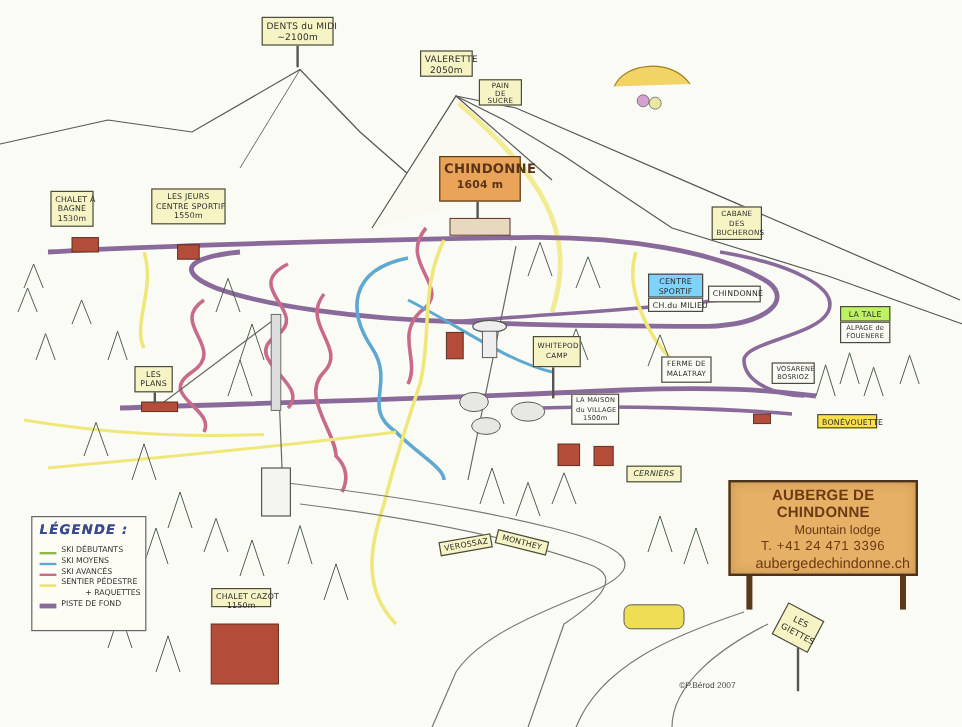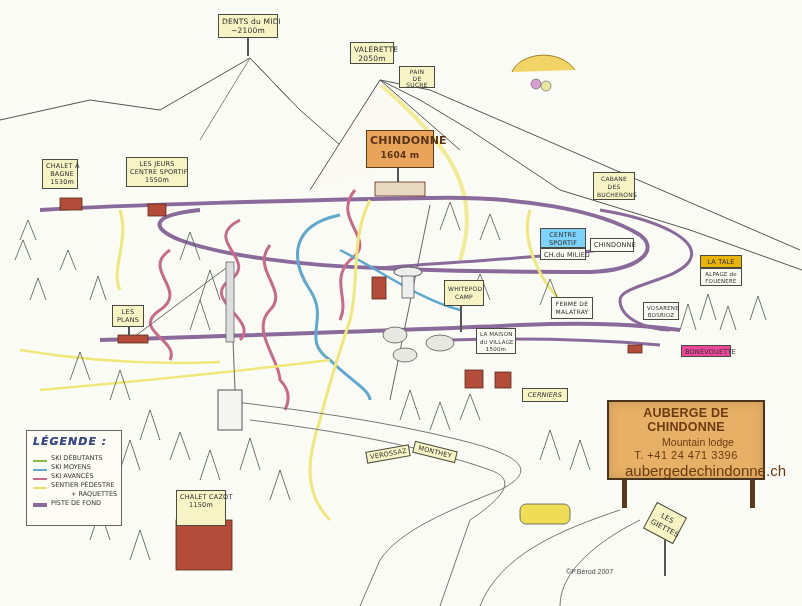--- a/index.html
+++ b/index.html
@@ -12,21 +12,21 @@
   .post{position:absolute;width:2px;background:#555;}
   .legend{position:absolute;left:26px;top:430px;width:96px;height:96px;background:#fdfdf6;border:1.2px solid #666;padding:4px 6px;box-sizing:border-box;}
   .legend .title{font-size:11px;font-weight:bold;color:#3b4a8a;letter-spacing:1px;margin-bottom:5px;text-shadow:0 0 0 #3b4a8a;font-style:italic;}
   .legend .row{display:flex;align-items:flex-end;font-size:6.5px;color:#333;height:9px;white-space:nowrap;}
   .legend .sw{width:14px;height:2.5px;margin-right:4px;flex:0 0 14px;}
   .legend .indent{padding-left:38px;}
   .auberge{position:absolute;left:607px;top:400px;width:158px;height:80px;background:#e6b066;border:2px solid #4a3420;box-sizing:border-box;text-align:center;color:#6b3a12;font-family:"Liberation Sans",sans-serif;box-shadow:inset 0 0 10px rgba(120,70,20,0.25);}
   .auberge .name{font-size:12.5px;font-weight:bold;margin-top:4px;letter-spacing:0.2px;}
   .auberge .sub{font-size:10.5px;margin-top:2px;padding-left:24px;}
   .auberge .tel{font-size:11px;margin-top:1px;letter-spacing:0.5px;}
-  .auberge .web{font-size:15px;margin-top:1px;padding-left:16px;}
+  .auberge .web{font-size:12px;margin-top:1px;padding-left:16px;}
   .copyright{position:absolute;left:566px;top:568px;font-size:7px;color:#444;font-family:"Liberation Sans",sans-serif;}
 </style>
 </head>
 <body>
 
 <div class="map">
 
   <svg class="bg" width="802" height="606" viewBox="0 0 802 606">
 
     <path d="M0,120 L90,100 L160,110 L250,58 L300,110 L340,145 L380,80 L420,100 L470,130 L560,190 L690,230 L802,270" fill="none" stroke="#555" stroke-width="1"></path>
@@ -122,21 +122,21 @@
     <span class="l">DE</span>
     <span class="l">SUCRE</span>
   </div>
 
   <div class="post" style="left:397px;top:168px;height:14px;"></div>
   <div class="sign wood" style="left:366px;top:130px;width:68px;height:38px;font-size:11px;line-height:14px;padding-top:3px;">
     <span class="l">CHINDONNE</span>
     <span class="l" style="font-size:9px;">1604 m</span>
   </div>
 
-  <div class="sign" style="left:42px;top:159px;width:36px;height:30px;font-size:6.5px;line-height:8px;text-align:right;">
+  <div class="sign" style="left:42px;top:159px;width:36px;height:30px;font-size:6.5px;line-height:8px;">
     <span class="l">CHALET À</span>
     <span class="l">BAGNE</span>
     <span class="l">1530m</span>
   </div>
 
   <div class="sign" style="left:126px;top:157px;width:62px;height:30px;font-size:6.5px;line-height:8px;">
     <span class="l">LES JEURS</span>
     <span class="l">CENTRE SPORTIF</span>
     <span class="l">1550m</span>
   </div>
@@ -151,34 +151,34 @@
     <span class="l">CENTRE</span>
     <span class="l">SPORTIF</span>
   </div>
   <div class="sign" style="left:540px;top:248px;width:46px;height:12px;font-size:6.5px;line-height:8px;background:#fbfbf5;text-align:right;">
     <span class="l">CH.du MILIEU</span>
   </div>
   <div class="sign" style="left:590px;top:238px;width:44px;height:14px;font-size:6.5px;line-height:9px;background:#fbfbf5;">
     <span class="l">CHINDONNE</span>
   </div>
 
-  <div class="sign" style="left:700px;top:255px;width:42px;height:13px;font-size:6.5px;line-height:8px;background:#eab308;">
+  <div class="sign" style="left:700px;top:255px;width:42px;height:13px;font-size:6.5px;line-height:8px;background:#bef264;">
     <span class="l">LA TALE</span>
   </div>
   <div class="sign" style="left:700px;top:268px;width:42px;height:18px;font-size:5.5px;line-height:7px;background:#fbfbf5;">
     <span class="l">ALPAGE de</span>
     <span class="l">FOUENERE</span>
   </div>
 
   <div class="sign" style="left:643px;top:302px;width:36px;height:18px;font-size:5.5px;line-height:7px;background:#fbfbf5;">
     <span class="l">VOSARENE</span>
     <span class="l">BOSRIOZ</span>
   </div>
 
-  <div class="sign" style="left:681px;top:345px;width:50px;height:12px;font-size:6.5px;line-height:8px;background:#ec4899;">
+  <div class="sign" style="left:681px;top:345px;width:50px;height:12px;font-size:6.5px;line-height:8px;background:#fde047;">
     <span class="l">BONÉVOUETTE</span>
   </div>
 
   <div class="post" style="left:460px;top:306px;height:26px;"></div>
   <div class="sign" style="left:444px;top:280px;width:40px;height:26px;font-size:6px;line-height:8px;padding-top:4px;">
     <span class="l">WHITEPOD</span>
     <span class="l">CAMP</span>
   </div>
 
   <div class="sign" style="left:551px;top:297px;width:42px;height:22px;font-size:6px;line-height:8px;background:#fbfbf5;">
@@ -202,21 +202,21 @@
     <span class="l">CERNIERS</span>
   </div>
 
   <div class="sign" style="left:366px;top:448px;width:44px;height:12px;font-size:6.5px;line-height:7px;transform:rotate(-10deg);">
     <span class="l">VEROSSAZ</span>
   </div>
   <div class="sign" style="left:413px;top:446px;width:44px;height:12px;font-size:6.5px;line-height:7px;transform:rotate(14deg);">
     <span class="l">MONTHEY</span>
   </div>
 
-  <div class="sign" style="left:176px;top:490px;width:50px;height:36px;font-size:6.5px;line-height:8px;">
+  <div class="sign" style="left:176px;top:490px;width:50px;height:16px;font-size:6.5px;line-height:8px;">
     <span class="l">CHALET CAZOT</span>
     <span class="l">1150m</span>
   </div>
 
   <div class="post" style="left:664px;top:536px;height:40px;"></div>
   <div class="sign" style="left:648px;top:508px;width:34px;height:30px;font-size:7px;line-height:10px;transform:rotate(28deg);padding-top:4px;">
     <span class="l">LES</span>
     <span class="l">GIETTES</span>
   </div>
 

